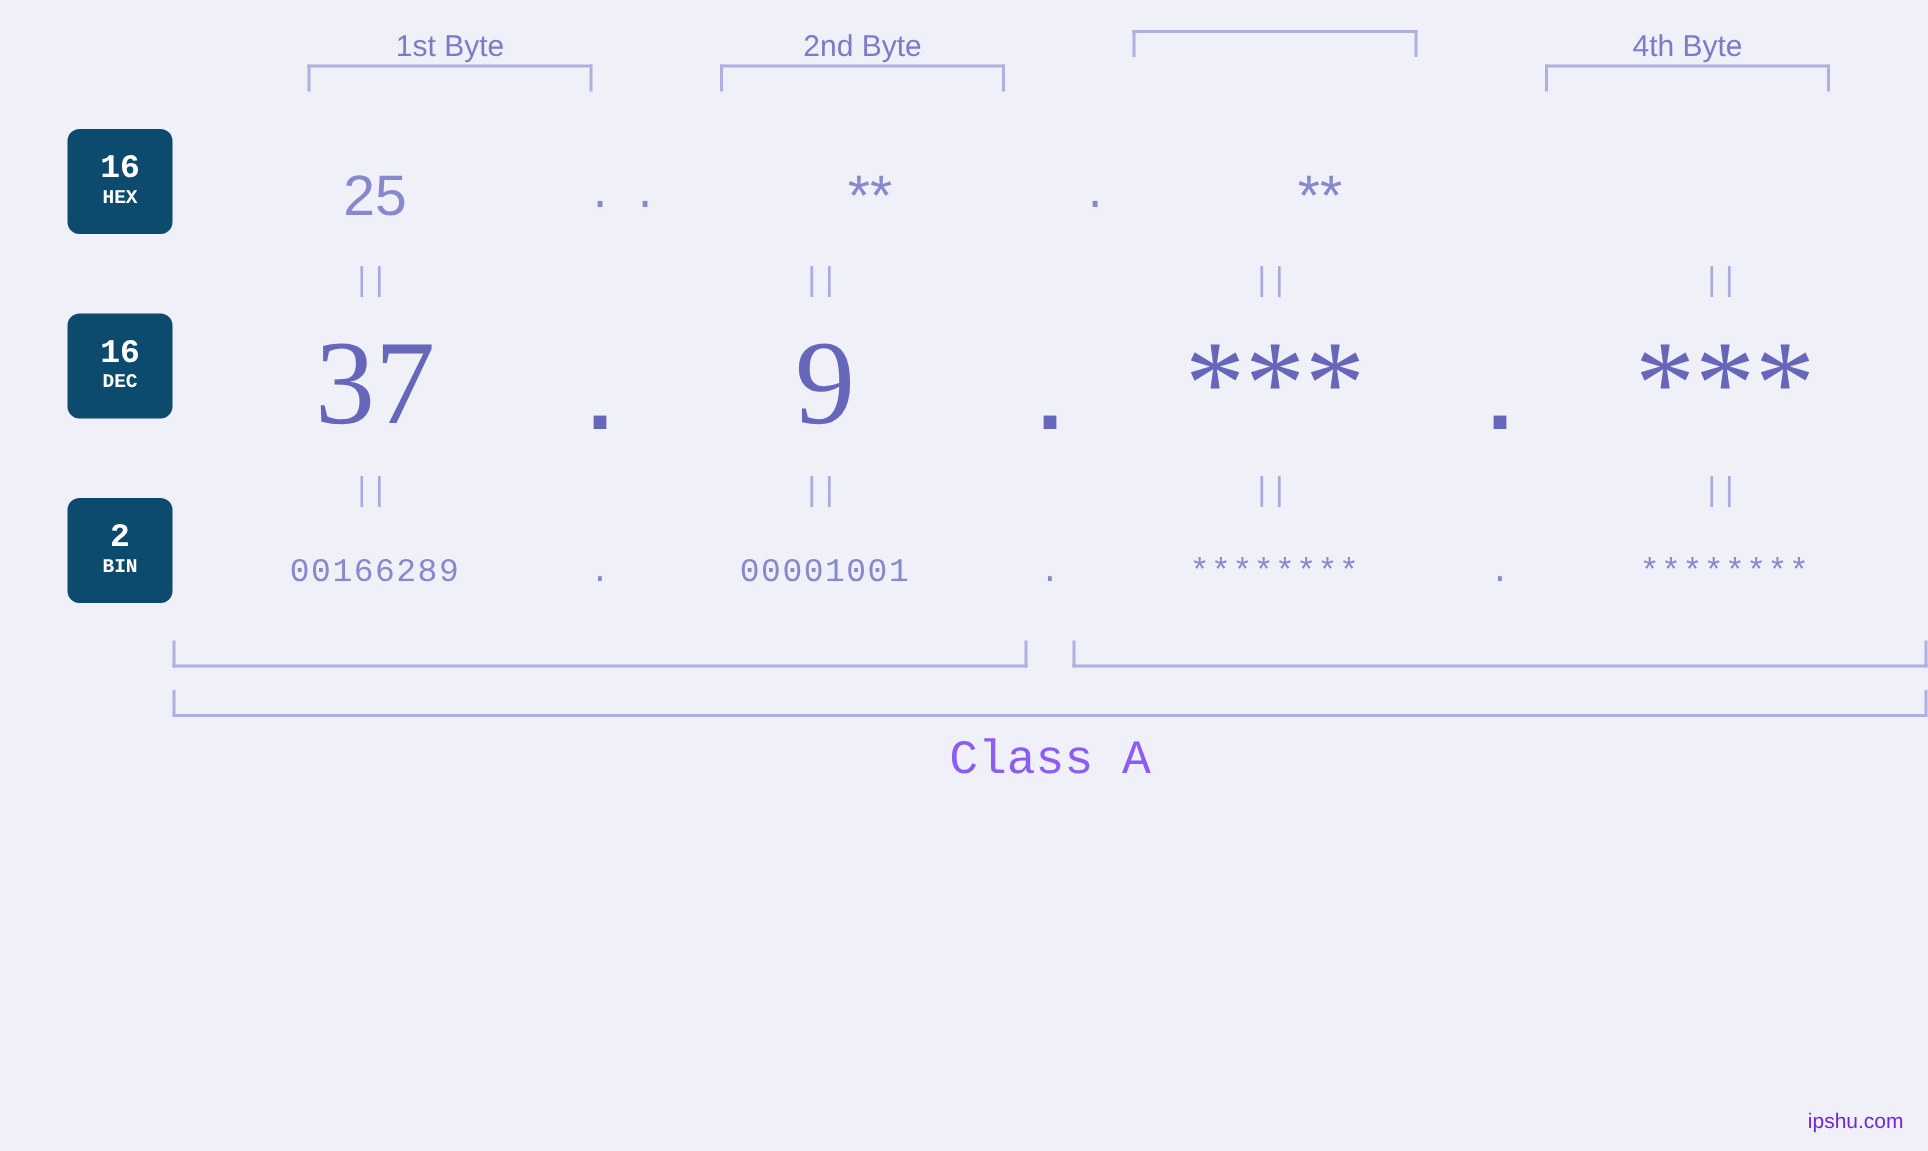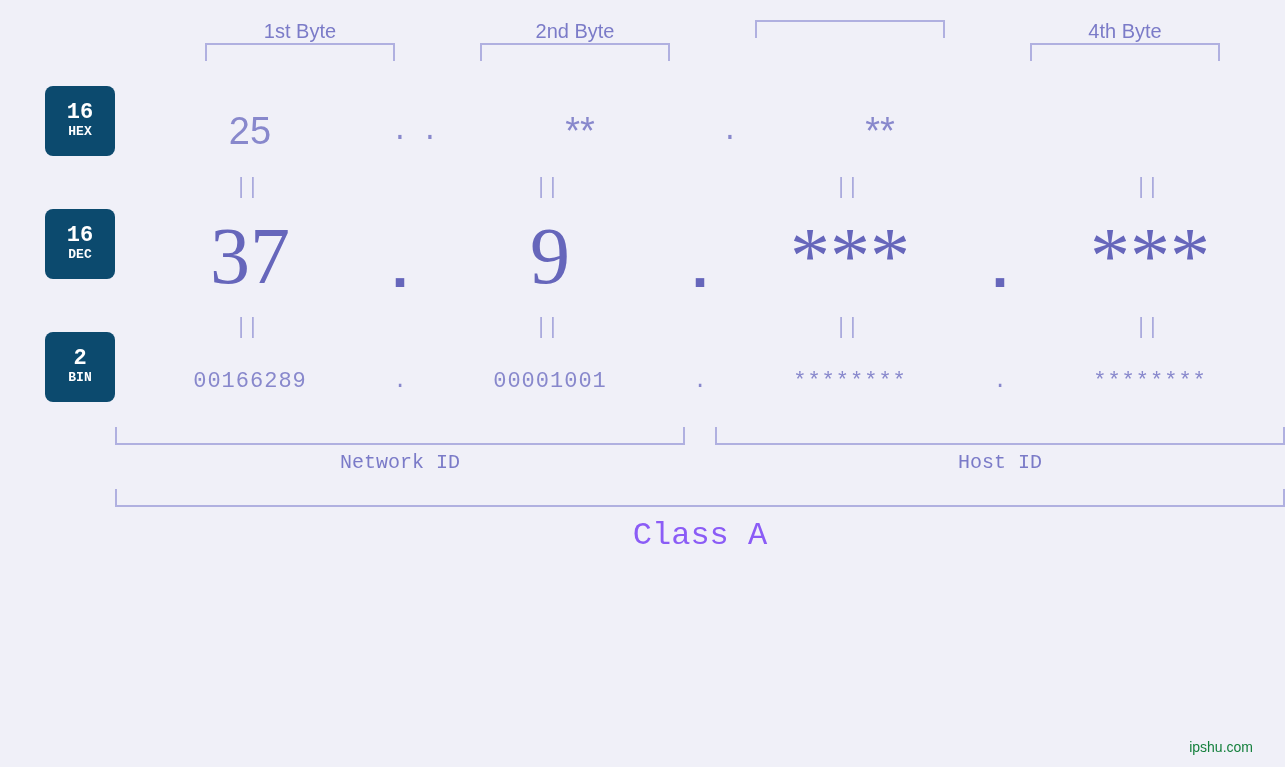--- a/index.html
+++ b/index.html
@@ -171,22 +171,22 @@
     }
 
     .equals-spacer {
       width: 30px;
     }
 
     
     .watermark {
       position: absolute;
       bottom: 12px;
-      right: 32px;
-      color: #15803d;
+      right: 16px;
+      color: #6d28d9;
       font-size: 14px;
       font-family: Arial, sans-serif;
     }
 
     
     .rows-wrapper {
       display: flex;
       flex-direction: row;
       width: 1285px;
       margin-top: 10px;
@@ -369,25 +369,20 @@
       </div>
 
       <div style="display:flex; margin-top:6px;">
 
         <div style="width:570px; height:18px; border:2px solid #b0b0e0; border-top:none;"></div>
         <div style="width:30px;"></div>
 
         <div style="width:570px; height:18px; border:2px solid #b0b0e0; border-top:none;"></div>
       </div>
 
-      <div style="display:flex; margin-top:6px;">
-        <div style="width:570px; text-align:center; color:#7b7bc8; font-size:20px;">Network ID</div>
-        <div style="width:30px;"></div>
-        <div style="width:570px; text-align:center; color:#7b7bc8; font-size:20px;">Host ID</div>
-      </div>
 
       <div style="width:1170px; height:18px; border:2px solid #b0b0e0; border-top:none; margin-top:15px;"></div>
 
       <div style="text-align:center; width:1170px; color:#8b5cf6; font-size:32px; font-family:'Courier New',Courier,monospace; margin-top:10px;">Class A</div>
     </div>
   </div>
 
   <div class="watermark">ipshu.com</div>
 
 </div>

